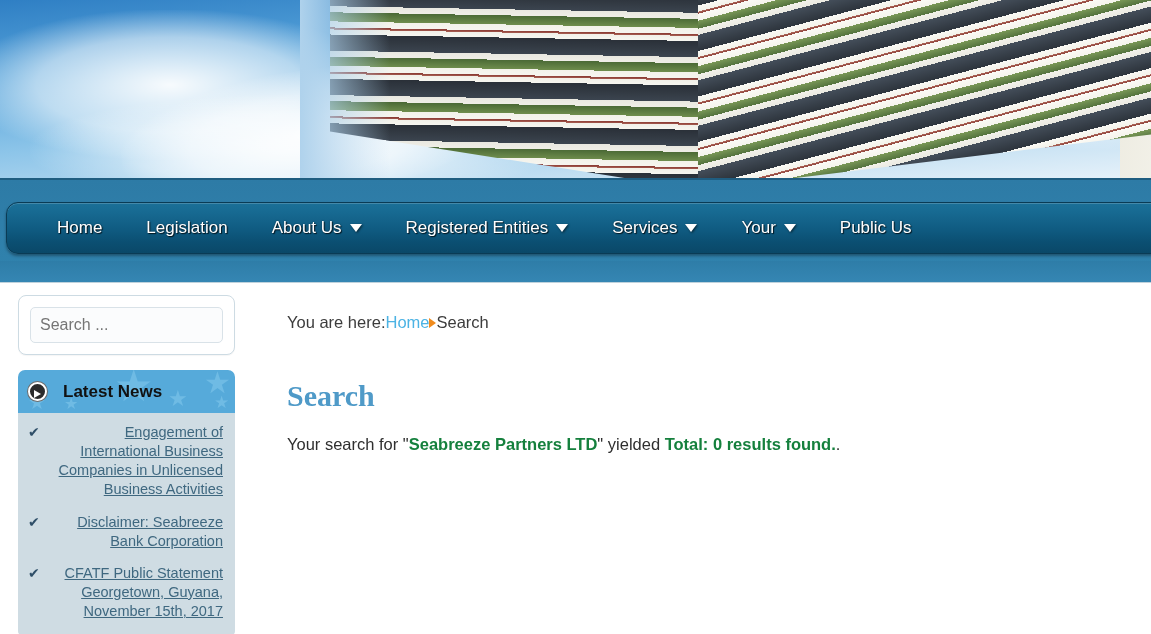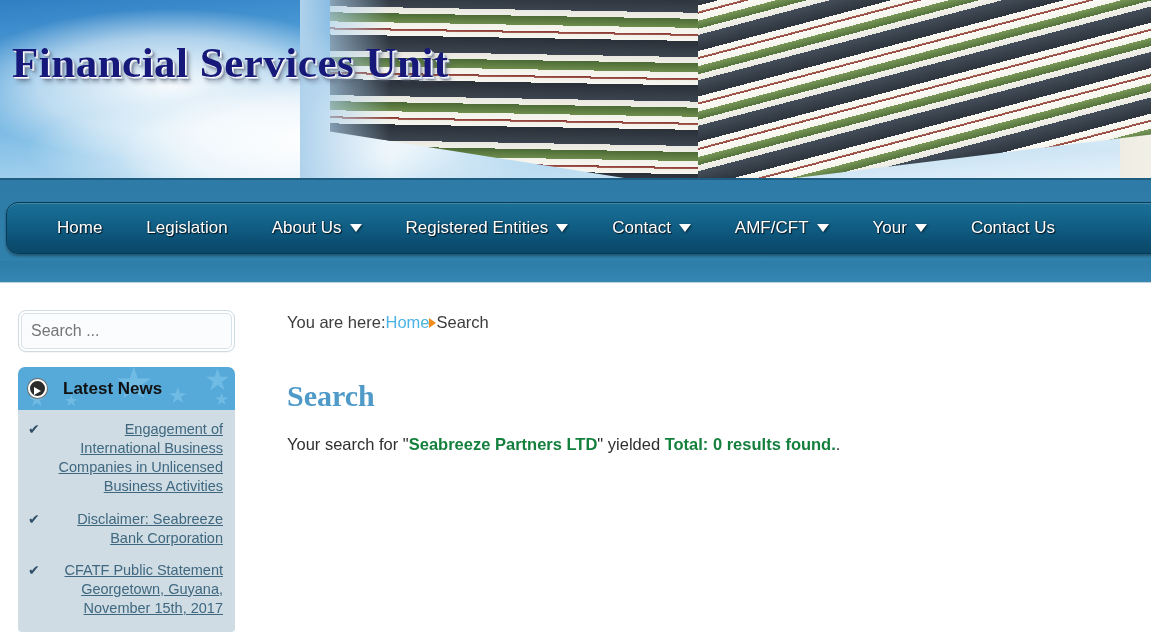--- a/index.html
+++ b/index.html
@@ -151,25 +151,25 @@
     background: #ffffff;
   }
   .sidebar {
     width: 253px;
     flex: 0 0 253px;
     padding: 8px 0 0 0;
     background: #ffffff;
     position: relative;
   }
   .search-wrap {
-    margin: 19px 18px 0 18px;
+    margin: 4px 18px 0 18px;
     background: #ffffff;
     border: 1px solid #cddbe3;
     border-radius: 8px;
-    padding: 2px;
+    padding: 11px;
     box-shadow: 0 1px 1px rgba(0,0,0,0.04);
   }
   .search-input {
     width: 100%;
     border: 1px solid #d9e2e8;
     border-radius: 5px;
     background: #fbfcfd;
     font-family: "Liberation Sans", sans-serif;
     font-size: 16px;
     color: #5a6b77;
@@ -290,54 +290,49 @@
     <div class="bldg-wrap">
       <div class="bldg-far">
         <div class="win" style="left:28px;  top:60px;  width:34px; height:44px;"></div>
 
       </div>
       <div class="bldg-left"></div>
       <div class="bldg-right"></div>
     </div>
     <div class="banner-fade-left"></div>
 
-    <div class="site-title">Financial Services Unit</div>
   </div>
 
   <div class="nav-outer">
     <nav class="nav-bar">
       <div class="nav-items" id="nav-items">
           <div class="nav-item">
             <span>Home</span>
           </div>
           <div class="nav-item">
             <span>Legislation</span>
           </div>
           <div class="nav-item">
             <span>About Us</span>
             <span class="caret"></span>
           </div>
           <div class="nav-item">
             <span>Registered Entities</span>
             <span class="caret"></span>
           </div>
           <div class="nav-item">
-            <span>Contact</span>
-            <span class="caret"></span>
-          </div>
-          <div class="nav-item">
-            <span>AMF/CFT</span>
+            <span>Services</span>
             <span class="caret"></span>
           </div>
           <div class="nav-item">
             <span>Your</span>
             <span class="caret"></span>
           </div>
           <div class="nav-item">
-            <span>Contact Us</span>
+            <span>Public Us</span>
           </div>
         </div>
     </nav>
     <div class="nav-bottom-strip"></div>
   </div>
 
   <div class="page-body">
 
     <aside class="sidebar">
 

